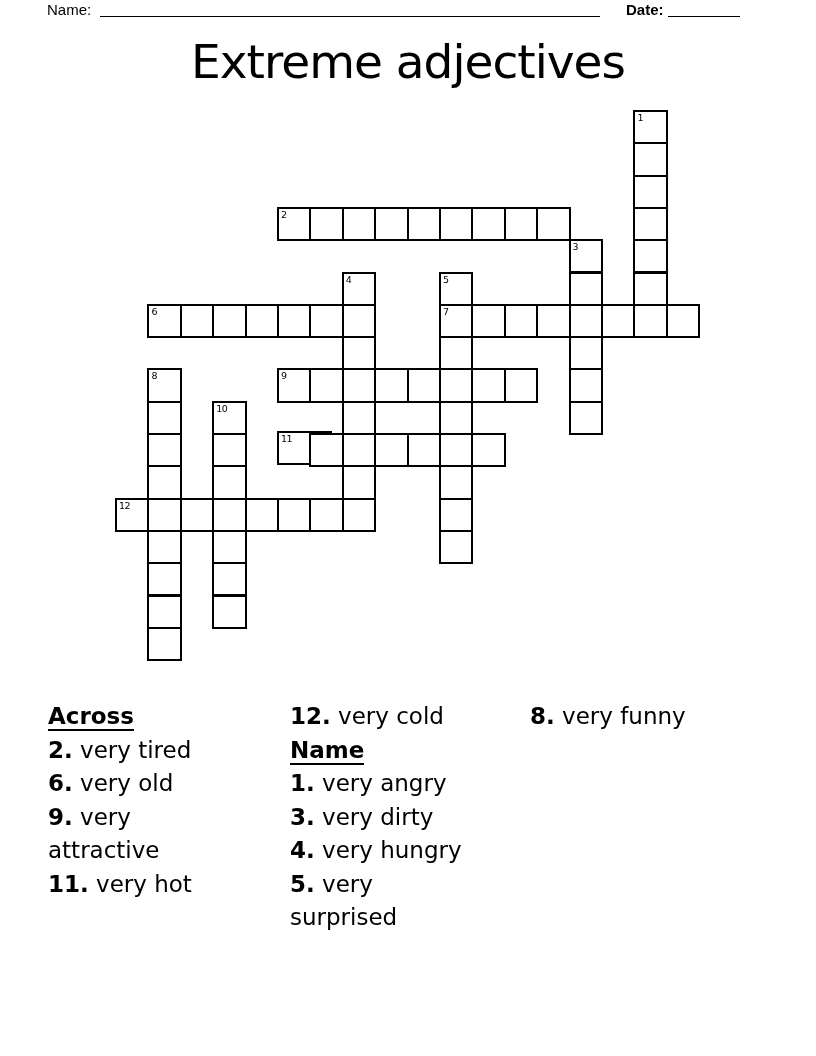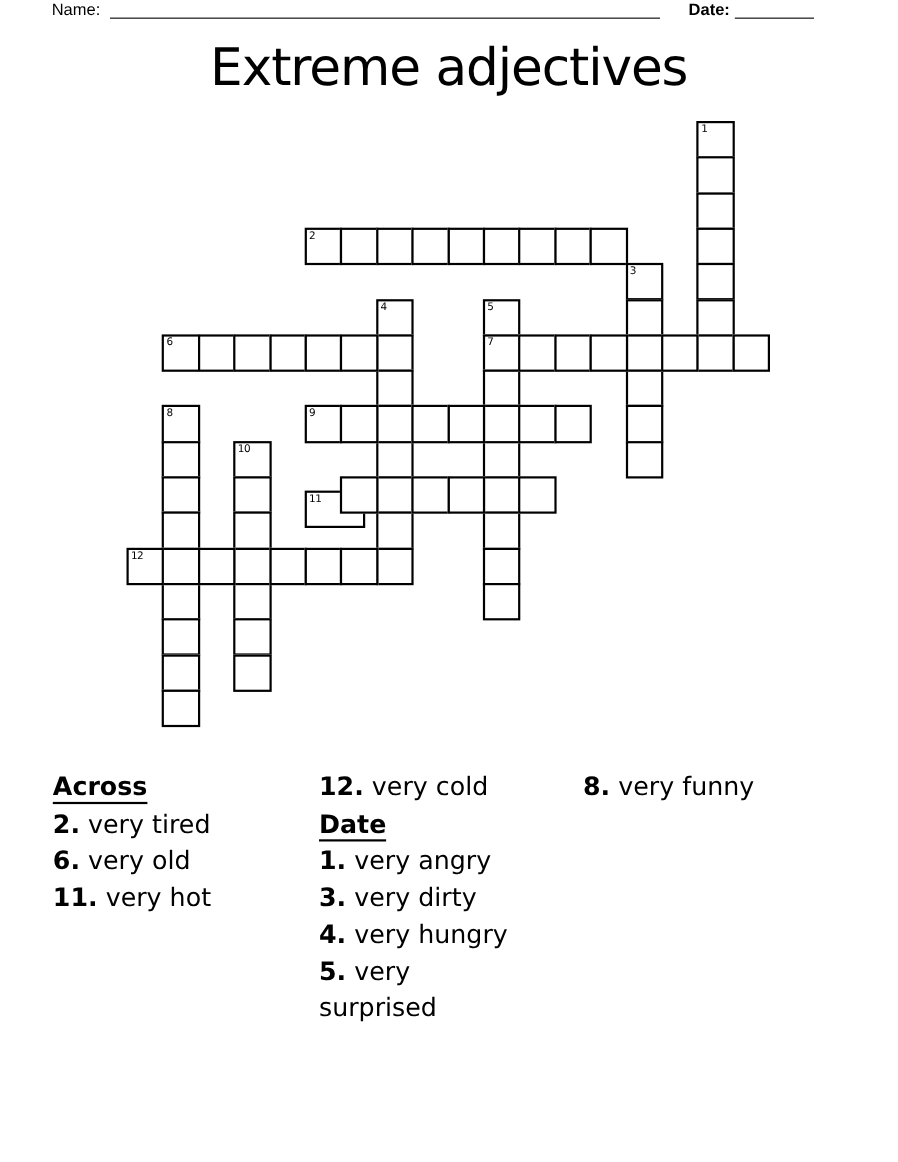--- a/index.html
+++ b/index.html
@@ -145,45 +145,46 @@
     <div class="cell" style="left: 503.8px; top: 368.4px; width: 34.4px; height: 34.3px;"></div>
     <div class="cell" style="left: 212.2px; top: 400.7px; width: 34.4px; height: 34.3px;">
       <span class="cell-num">10</span>
     </div>
     <div class="cell" style="left: 212.2px; top: 433px; width: 34.4px; height: 34.3px;"></div>
     <div class="cell" style="left: 212.2px; top: 465.3px; width: 34.4px; height: 34.3px;"></div>
     <div class="cell" style="left: 212.2px; top: 497.6px; width: 34.4px; height: 34.3px;"></div>
     <div class="cell" style="left: 212.2px; top: 529.9px; width: 34.4px; height: 34.3px;"></div>
     <div class="cell" style="left: 212.2px; top: 562.2px; width: 34.4px; height: 34.3px;"></div>
     <div class="cell" style="left: 212.2px; top: 594.5px; width: 34.4px; height: 34.3px;"></div>
-    <div class="cell" style="left: 277px; top: 446px; width: 55px; height: 34.3px;">
+    <div class="cell" style="left: 277px; top: 431px; width: 55px; height: 34.3px;">
       <span class="cell-num">11</span>
     </div>
     <div class="cell" style="left: 309.4px; top: 433px; width: 34.4px; height: 34.3px;"></div>
     <div class="cell" style="left: 374.2px; top: 433px; width: 34.4px; height: 34.3px;"></div>
     <div class="cell" style="left: 406.6px; top: 433px; width: 34.4px; height: 34.3px;"></div>
     <div class="cell" style="left: 471.4px; top: 433px; width: 34.4px; height: 34.3px;"></div>
     <div class="cell" style="left: 115px; top: 497.6px; width: 34.4px; height: 34.3px;">
       <span class="cell-num">12</span>
     </div>
     <div class="cell" style="left: 179.8px; top: 497.6px; width: 34.4px; height: 34.3px;"></div>
     <div class="cell" style="left: 244.6px; top: 497.6px; width: 34.4px; height: 34.3px;"></div>
     <div class="cell" style="left: 277px; top: 497.6px; width: 34.4px; height: 34.3px;"></div>
     <div class="cell" style="left: 309.4px; top: 497.6px; width: 34.4px; height: 34.3px;"></div>
   </div>
 
 <div class="clue-col" id="clue-col-1">
     <div class="clue-heading"><span class="ul">Across</span></div>
     <div class="clue"><span class="clue-num">2.</span> very tired</div>
     <div class="clue"><span class="clue-num">6.</span> very old</div>
+    <div class="clue"><span class="clue-num">9.</span> very attractive</div>
     <div class="clue"><span class="clue-num">11.</span> very hot</div>
   </div>
 <div class="clue-col" id="clue-col-2">
     <div class="clue"><span class="clue-num">12.</span> very cold</div>
-    <div class="clue-heading"><span class="ul">Date</span></div>
+    <div class="clue-heading"><span class="ul">Name</span></div>
     <div class="clue"><span class="clue-num">1.</span> very angry</div>
     <div class="clue"><span class="clue-num">3.</span> very dirty</div>
     <div class="clue"><span class="clue-num">4.</span> very hungry</div>
     <div class="clue"><span class="clue-num">5.</span> very surprised</div>
   </div>
 <div class="clue-col" id="clue-col-3">
     <div class="clue"><span class="clue-num">8.</span> very funny</div>
   </div>
 
 </body></html>

